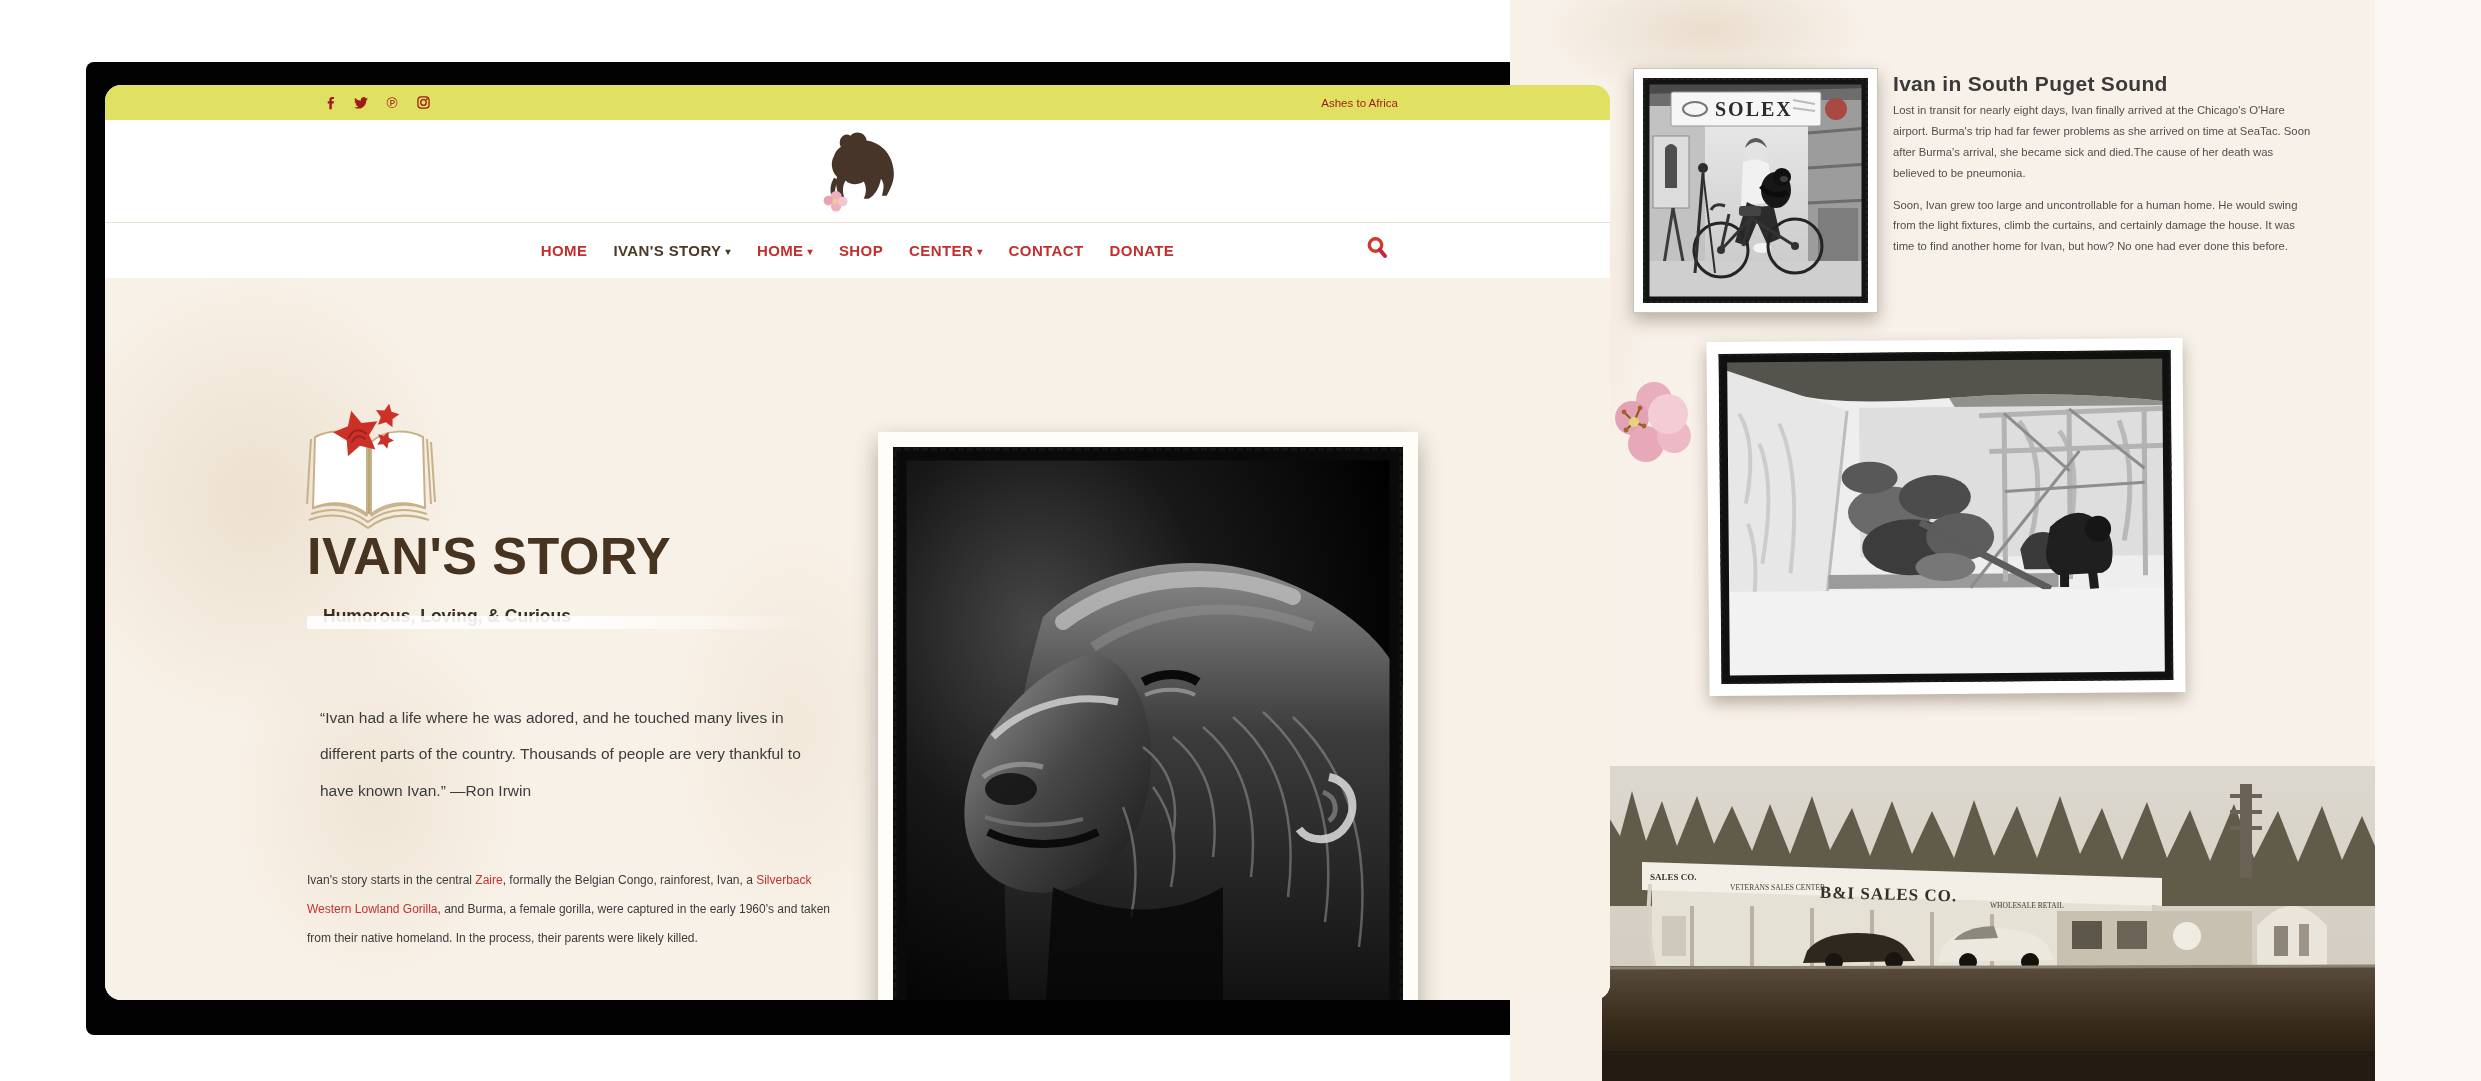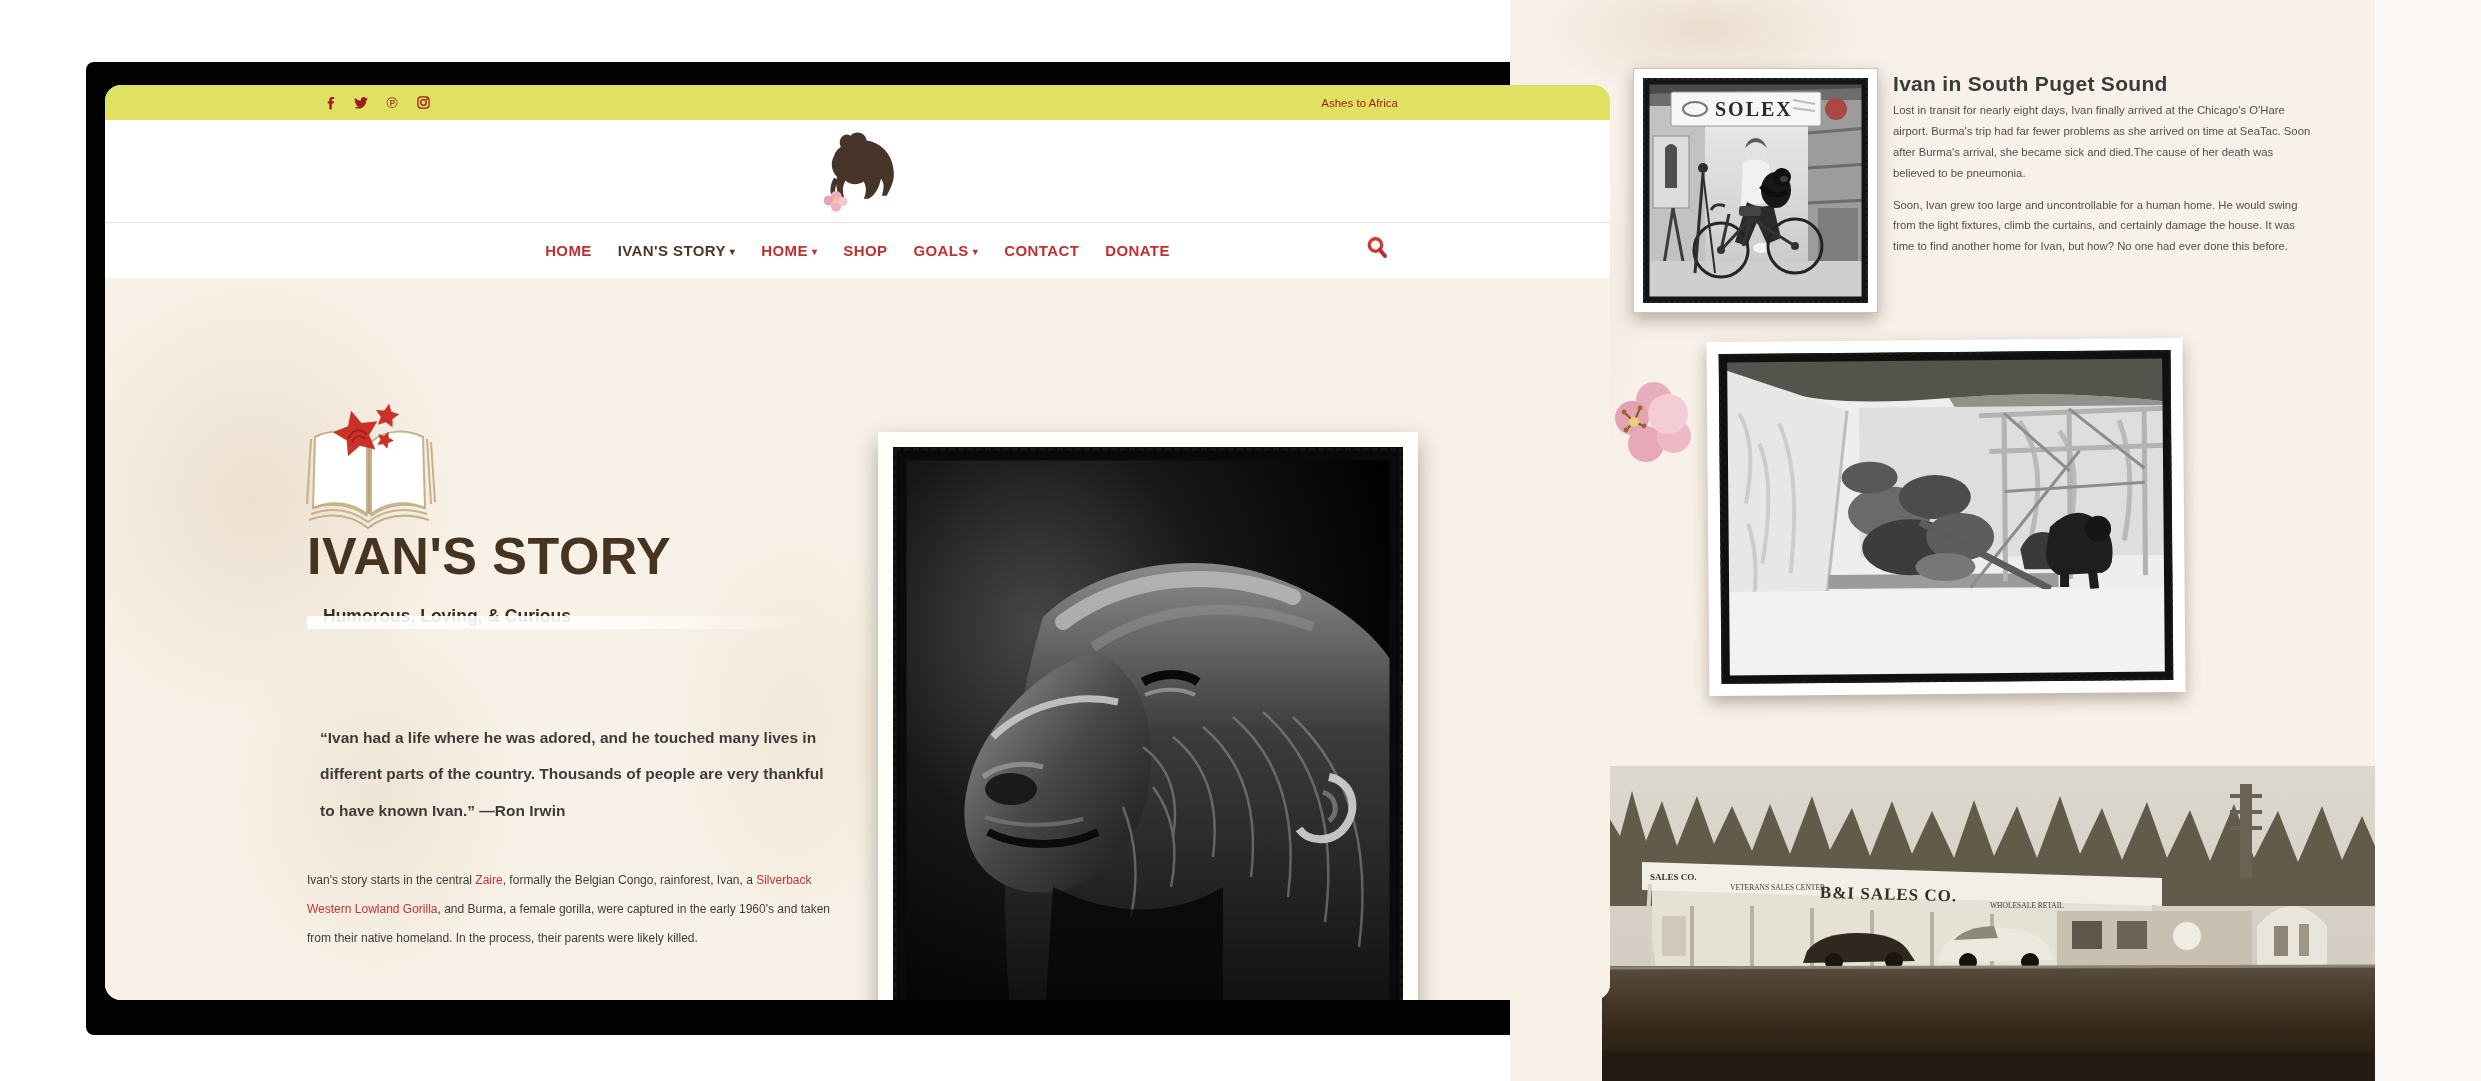--- a/index.html
+++ b/index.html
@@ -52,21 +52,21 @@
   .bg-sketch.s2{left:120px;top:330px;width:300px;height:380px;
     background:radial-gradient(closest-side,rgba(209,186,152,.22),rgba(209,186,152,0));}
   .bg-sketch.s3{left:560px;top:240px;width:260px;height:420px;
     background:radial-gradient(closest-side,rgba(214,192,160,.18),rgba(214,192,160,0));}
   .book-icon{position:absolute;left:188px;top:126px;}
   .hero-title{position:absolute;left:202px;top:248px;font-size:52px;font-weight:800;letter-spacing:.5px;
     color:#463320;margin:0;}
   .hero-subtitle{position:absolute;left:202px;top:312px;font-size:17.5px;font-weight:700;color:#3c2d1d;margin:16px;}
   .white-bar{position:absolute;left:202px;top:338px;width:505px;height:13px;
     background:linear-gradient(to right,rgba(255,255,255,.9) 55%,rgba(255,255,255,0));border-radius:2px;}
-  .quote{position:absolute;left:215px;top:442px;width:505px;font-size:15.5px;line-height:2.35;color:#3c3c3c;margin:0;font-weight:bold;}
+  .quote{position:absolute;left:215px;top:422px;width:505px;font-size:15.5px;line-height:2.35;color:#3c3c3c;margin:0;}
   .story-para{position:absolute;left:202px;top:588px;width:528px;font-size:12px;line-height:2.4;color:#3c3c3c;margin:0;}
   .story-link{color:#c23232;text-decoration:none;cursor:pointer;}
   .portrait-frame{position:absolute;left:773px;top:154px;background:#fffdf8;padding:15px;
     box-shadow:0 10px 22px rgba(40,30,15,.35);}
 </style>
 </head>
 <body>
 
 <div class="backing"></div>
 
@@ -322,21 +322,21 @@
         <span class="chev">▾</span>
       </a>
     <a class="nav-item">
         <span>HOME</span>
         <span class="chev">▾</span>
       </a>
     <a class="nav-item">
         <span>SHOP</span>
       </a>
     <a class="nav-item">
-        <span>GOALS</span>
+        <span>CENTER</span>
         <span class="chev">▾</span>
       </a>
     <a class="nav-item">
         <span>CONTACT</span>
       </a>
     <a class="nav-item">
         <span>DONATE</span>
       </a>
     <span class="search-btn">
       <svg width="22" height="24" viewBox="0 0 22 24">

